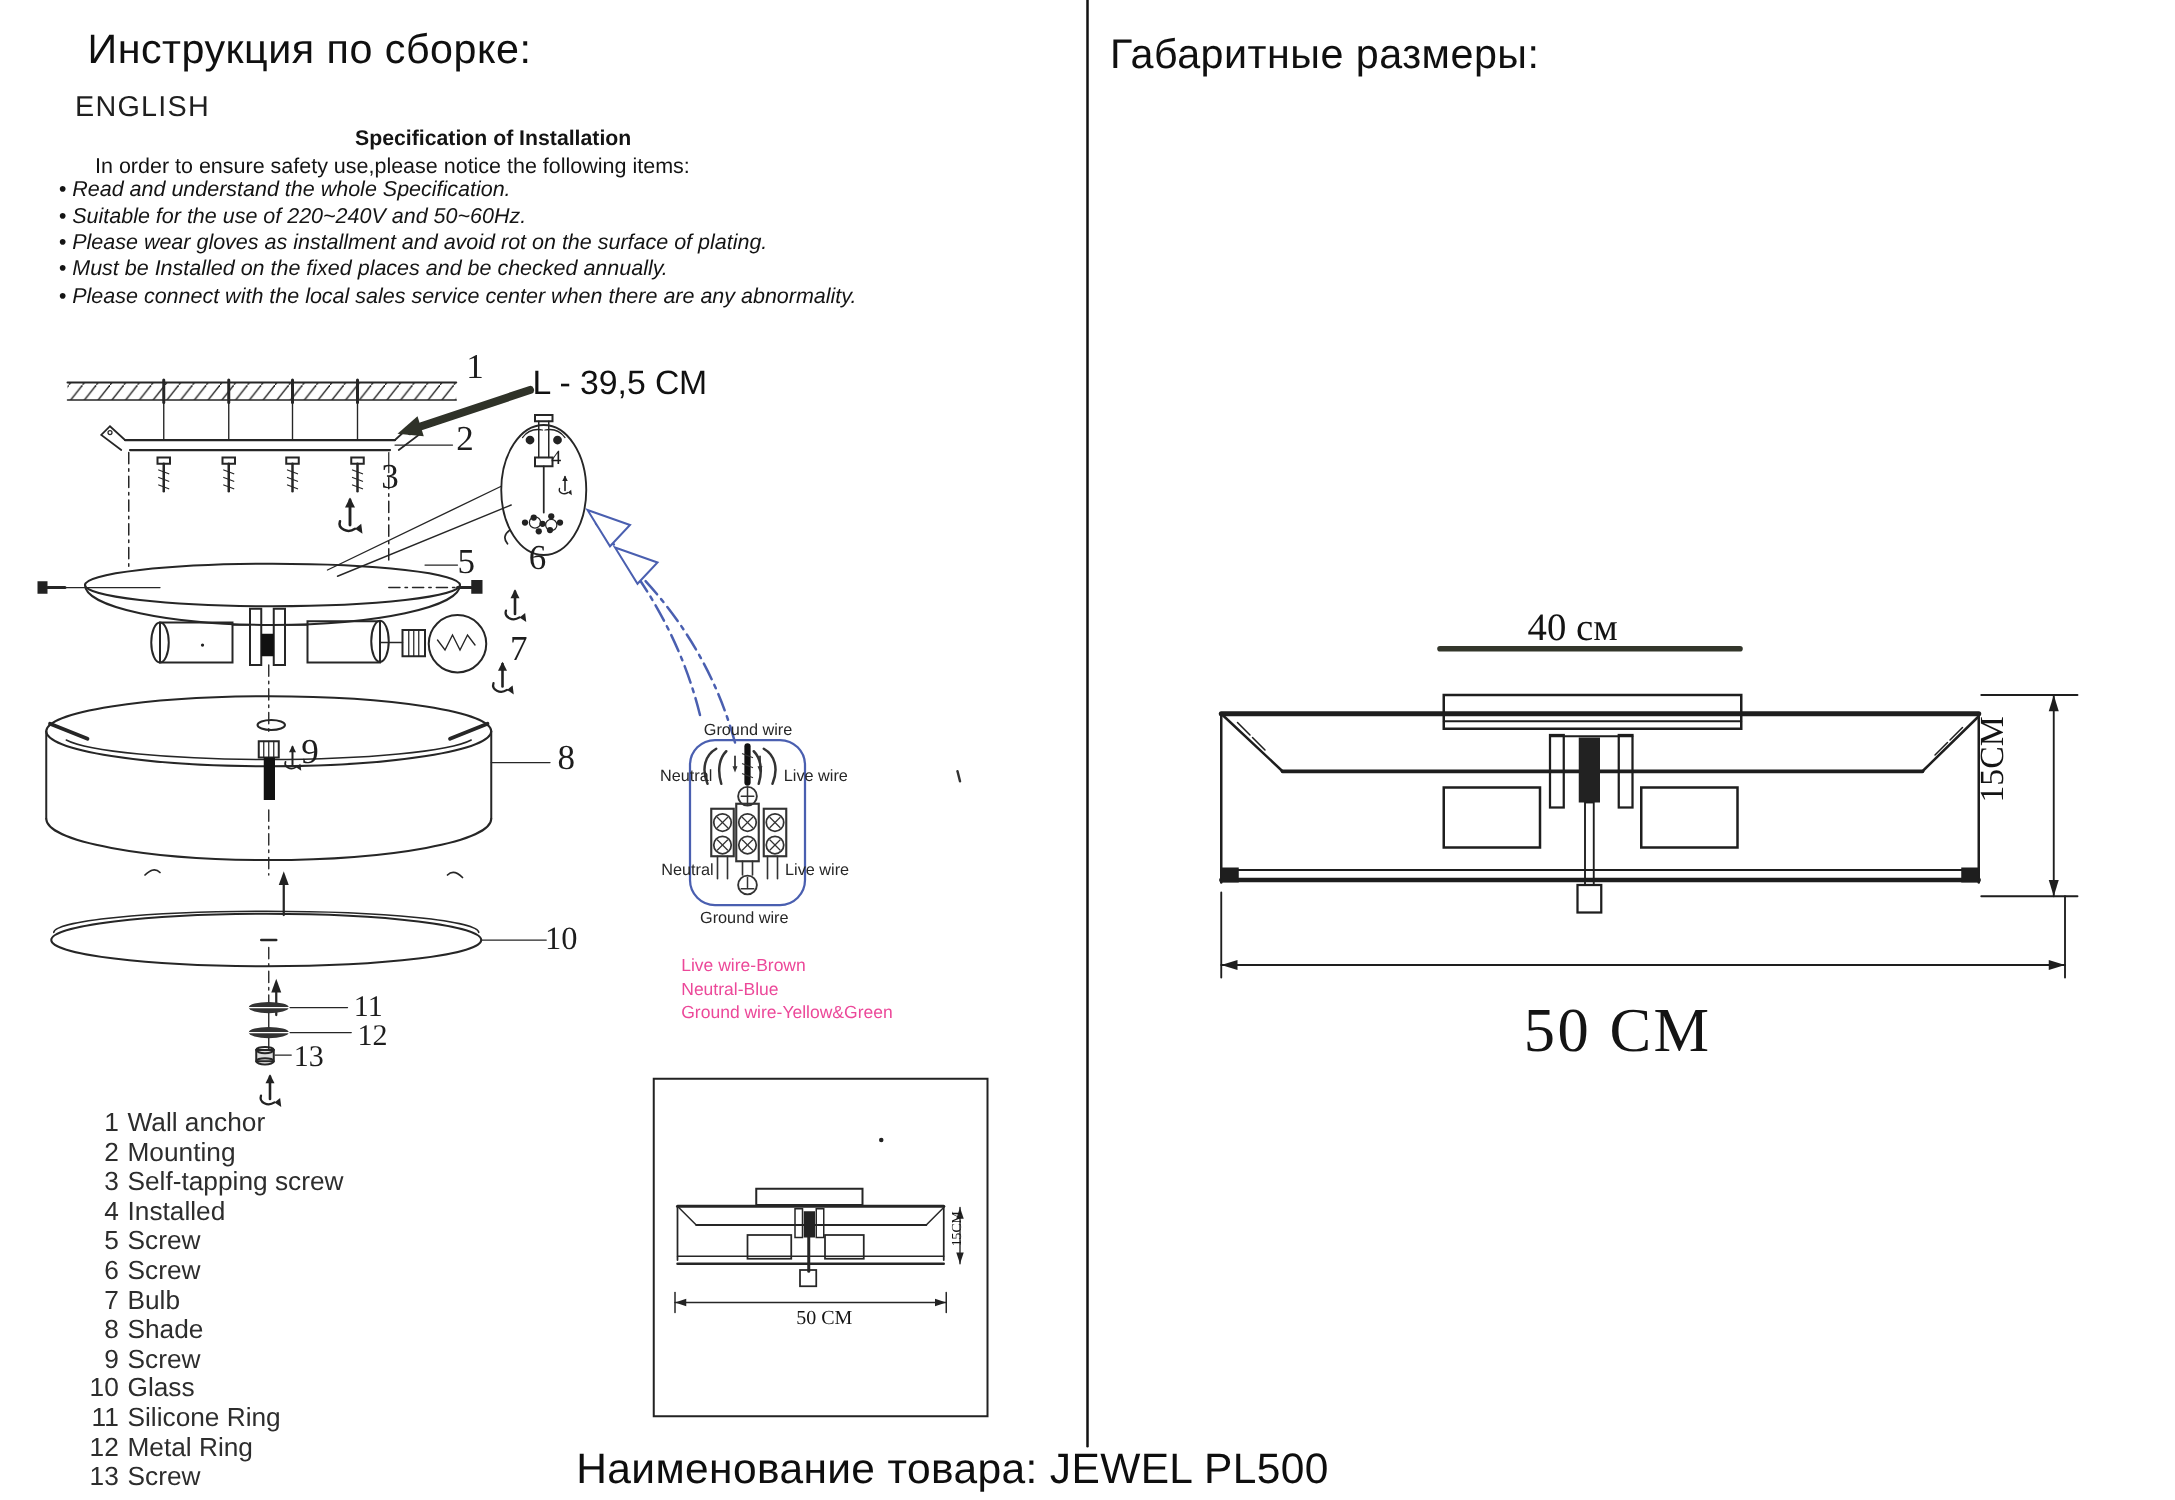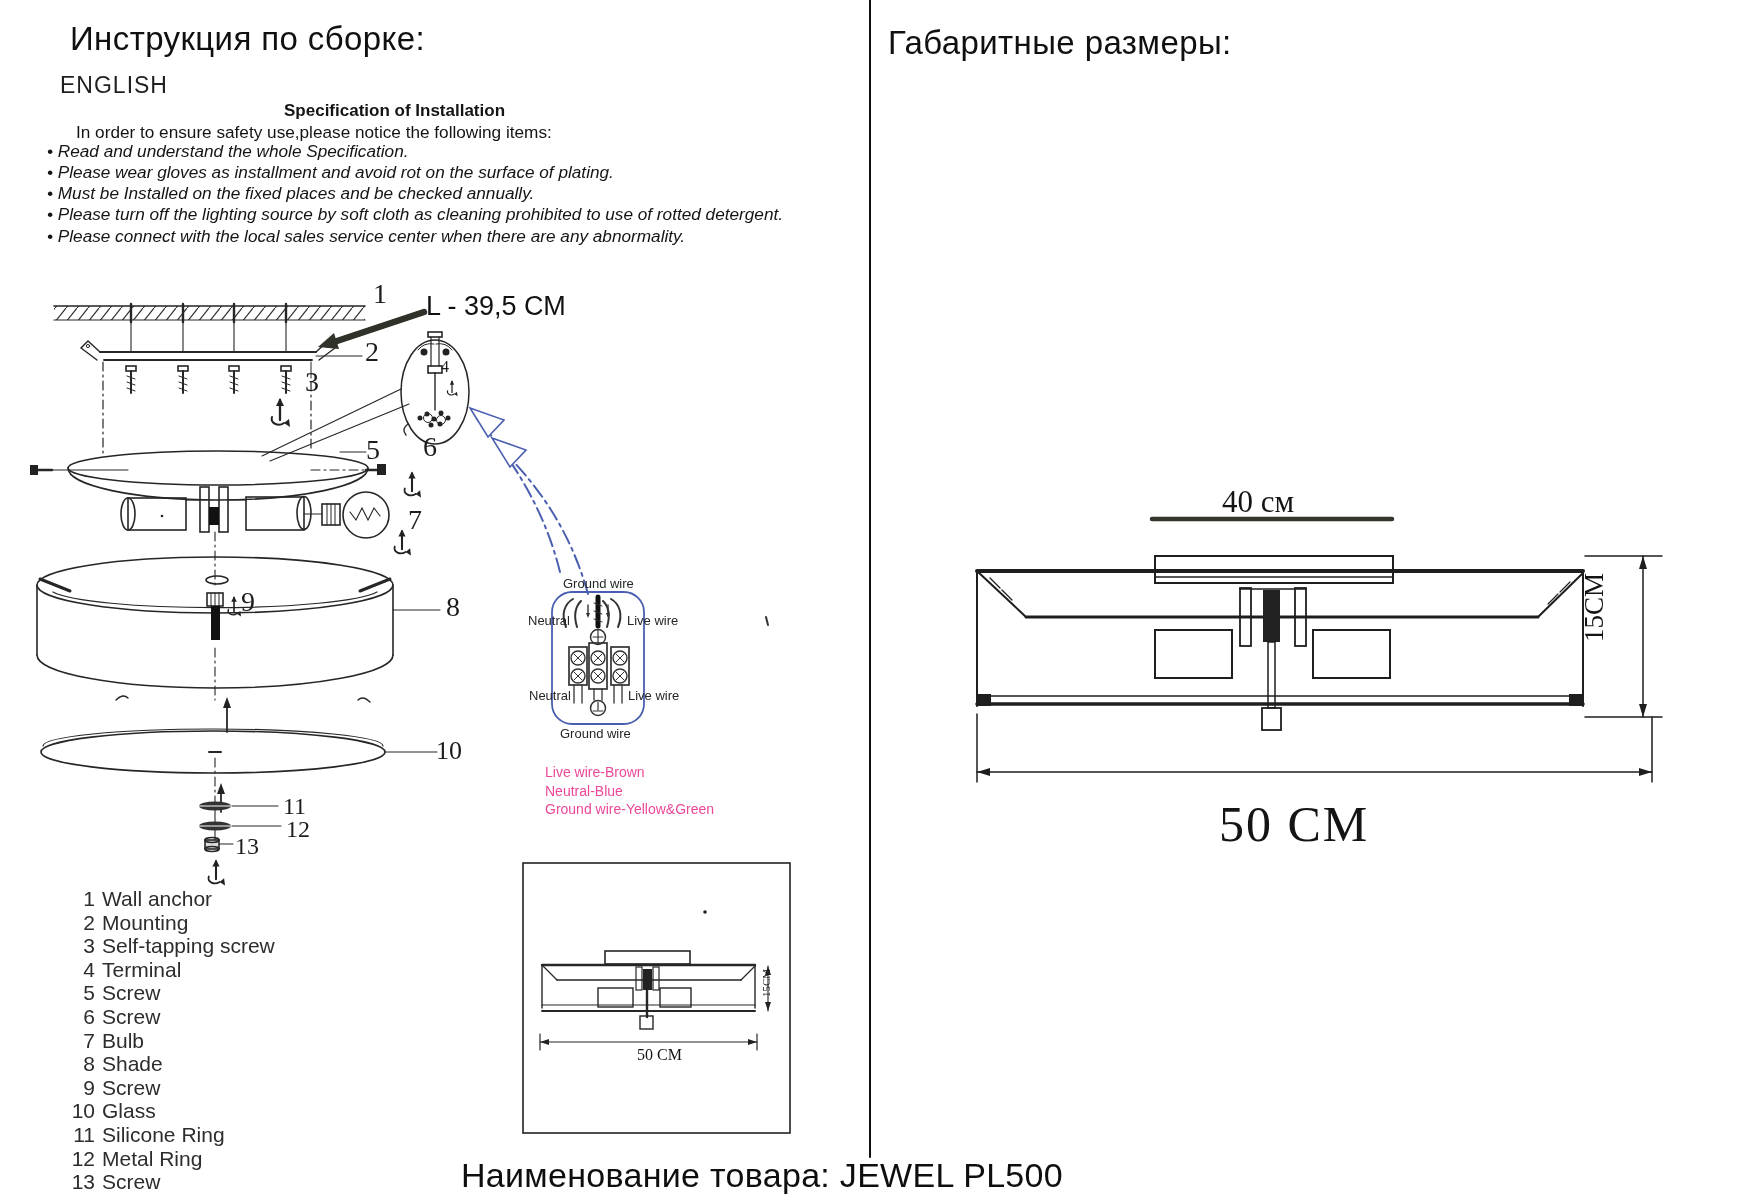--- a/index.html
+++ b/index.html
@@ -374,23 +374,23 @@
 
   <div class="abs h1" style="left:70px;top:20px">Инструкция по сборке:</div>
   <div class="abs h1" style="left:888px;top:24px">Габаритные размеры:</div>
 
   <div class="abs eng" style="left:60px;top:72px">ENGLISH</div>
   <div class="abs spec-title" style="left:284px;top:101px">Specification of Installation</div>
   <div class="abs body-line" style="left:76px;top:122px">In order to ensure safety use,please notice the following items:</div>
 
   <div class="bullets">
     <div class="bullet-row">Read and understand the whole Specification.</div>
+    <div class="bullet-row">Suitable for the use of 220~240V and 50~60Hz.</div>
     <div class="bullet-row">Please wear gloves as installment and avoid rot on the surface of plating.</div>
     <div class="bullet-row">Must be Installed on the fixed places and be checked annually.</div>
-    <div class="bullet-row">Please turn off the lighting source by soft cloth as cleaning prohibited to use of rotted detergent.</div>
     <div class="bullet-row">Please connect with the local sales service center when there are any abnormality.</div>
   </div>
 
   <div class="abs llabel" style="left:426px;top:291px">L - 39,5 СМ</div>
 
   <div class="abs num" style="left:373px;top:278px">1</div>
   <div class="abs num" style="left:365px;top:336px">2</div>
   <div class="abs num" style="left:305px;top:366px">3</div>
   <div class="abs num num-xs" style="left:441px;top:358px">4</div>
   <div class="abs num" style="left:366px;top:434px">5</div>
@@ -410,21 +410,21 @@
   <div class="abs wl" style="left:628px;top:688px">Live wire</div>
   <div class="abs wl" style="left:560px;top:726px">Ground wire</div>
   <div class="abs legend-line" style="left:545px;top:764px">Live wire-Brown</div>
   <div class="abs legend-line" style="left:545px;top:783px">Neutral-Blue</div>
   <div class="abs legend-line" style="left:545px;top:801px">Ground wire-Yellow&amp;Green</div>
 
   <div class="plist">
     <div class="prow"><span class="pn">1</span><span>Wall anchor</span></div>
     <div class="prow"><span class="pn">2</span><span>Mounting</span></div>
     <div class="prow"><span class="pn">3</span><span>Self-tapping screw</span></div>
-    <div class="prow"><span class="pn">4</span><span>Terminal</span></div>
+    <div class="prow"><span class="pn">4</span><span>Installed</span></div>
     <div class="prow"><span class="pn">5</span><span>Screw</span></div>
     <div class="prow"><span class="pn">6</span><span>Screw</span></div>
     <div class="prow"><span class="pn">7</span><span>Bulb</span></div>
     <div class="prow"><span class="pn">8</span><span>Shade</span></div>
     <div class="prow"><span class="pn">9</span><span>Screw</span></div>
     <div class="prow"><span class="pn">10</span><span>Glass</span></div>
     <div class="prow"><span class="pn">11</span><span>Silicone Ring</span></div>
     <div class="prow"><span class="pn">12</span><span>Metal Ring</span></div>
     <div class="prow"><span class="pn">13</span><span>Screw</span></div>
   </div>

